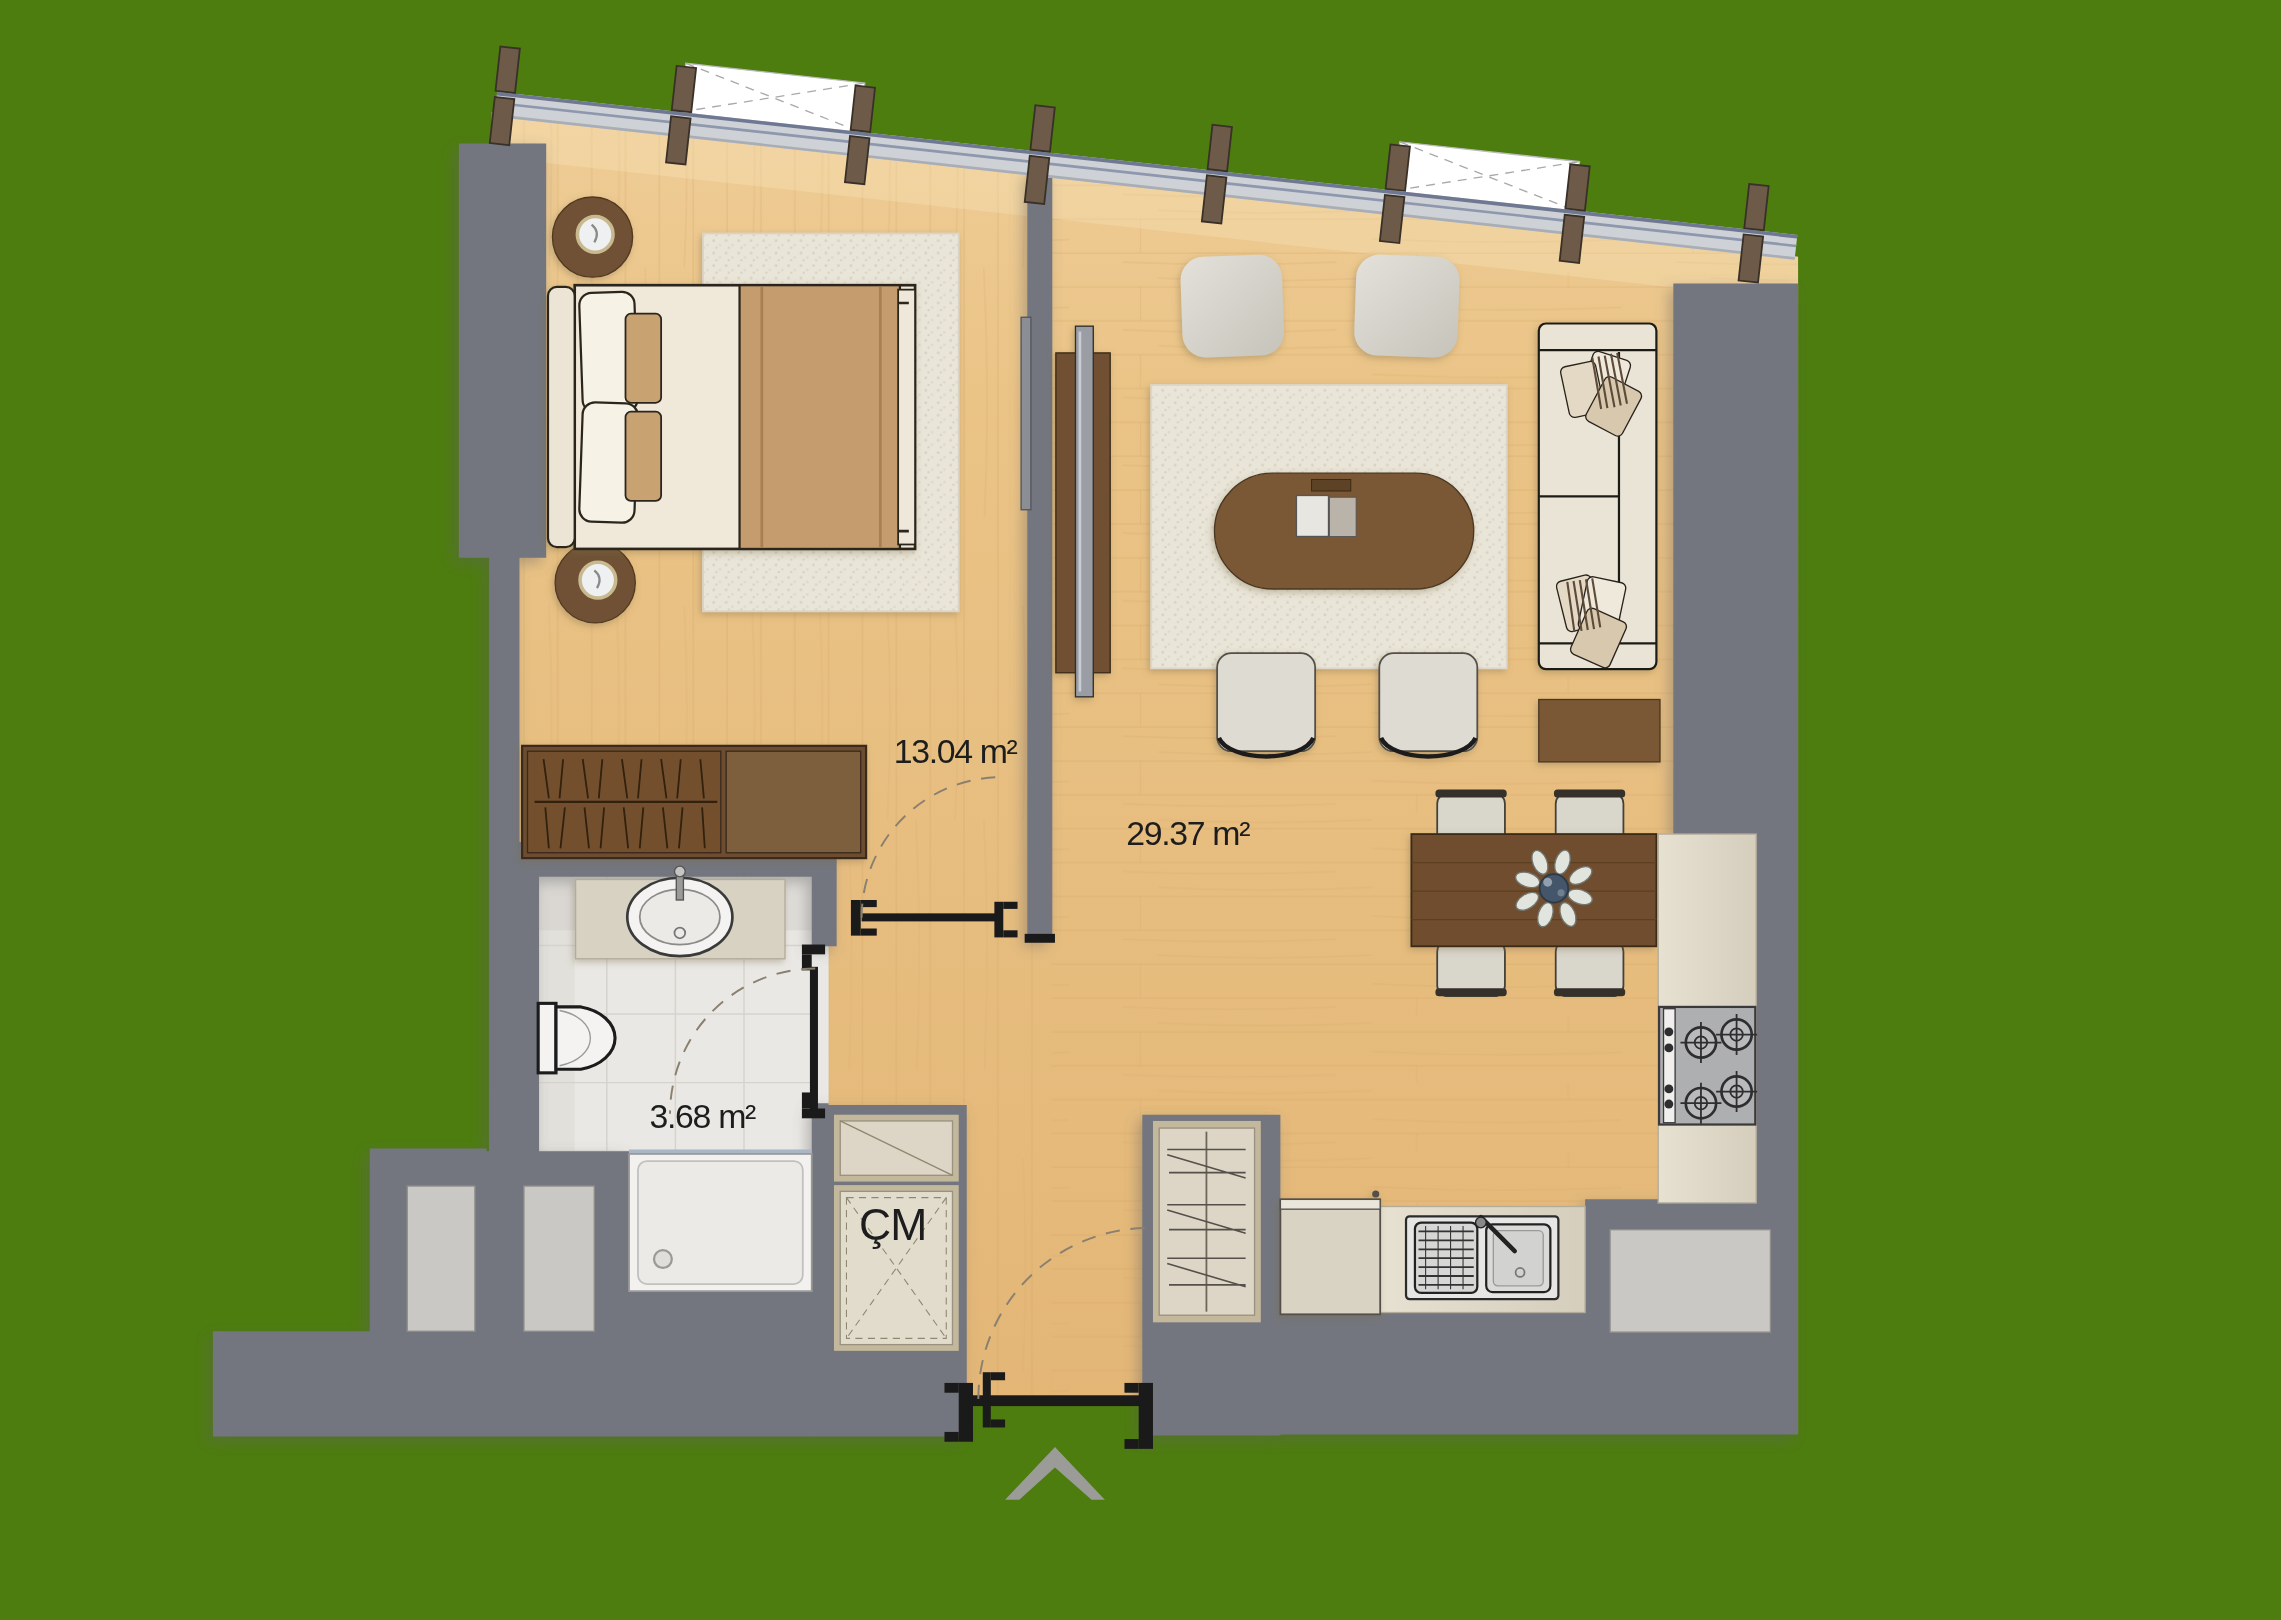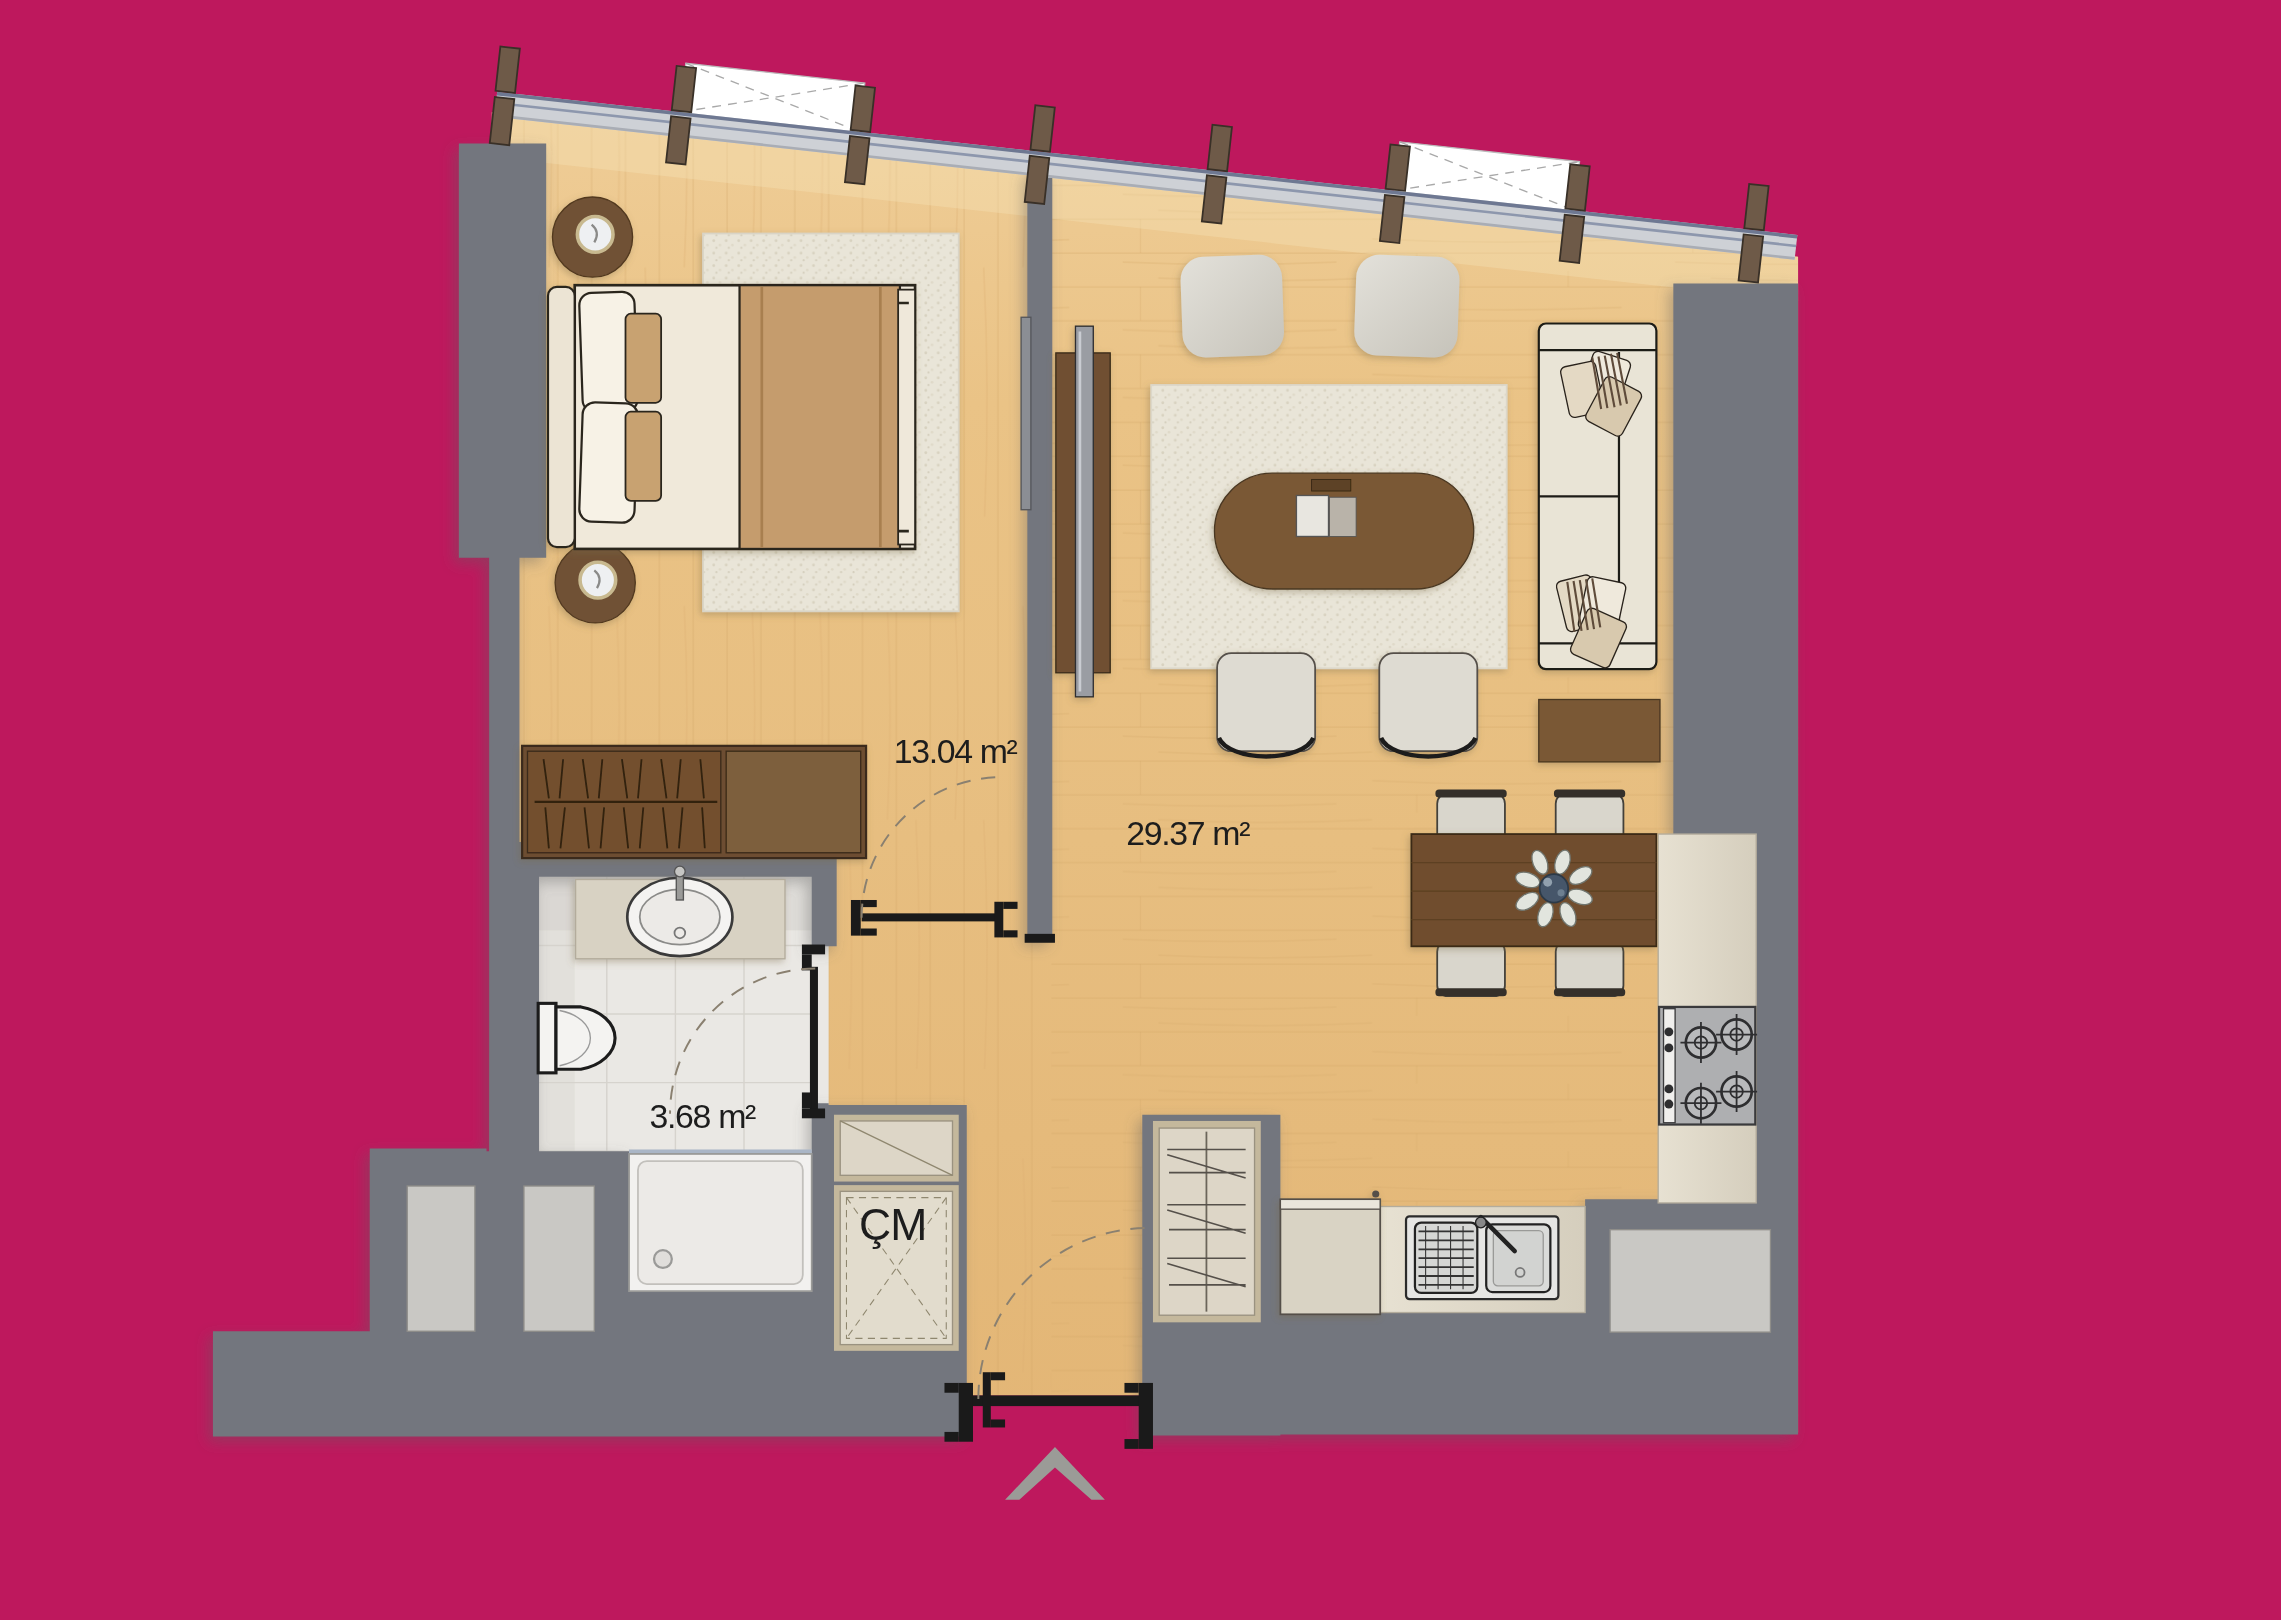--- a/index.html
+++ b/index.html
@@ -1,16 +1,16 @@
 <!DOCTYPE html>
 <html style="font-size:14.3px"><head>
 <meta charset="utf-8">
 <style>
 html,body{margin:0;padding:0;background:#ffffff}
-#c{position:relative;width:2281px;height:1620px;background:#be185d;font-family:"Liberation Sans",sans-serif;overflow:hidden}
+#c{position:relative;width:2281px;height:1620px;background:#4d7c0f;font-family:"Liberation Sans",sans-serif;overflow:hidden}
 svg{position:absolute;left:0;top:0;display:block}
 text{font-family:"Liberation Sans",sans-serif}
 </style>
 </head>
 <body>
 <div id="c">
 <svg width="2281" height="1620" viewBox="0 0 2560 1818">
 <defs>
 <linearGradient id="floorG" x1="0" y1="0" x2="0" y2="1">
  <stop offset="0" stop-color="#efcd97"></stop>

